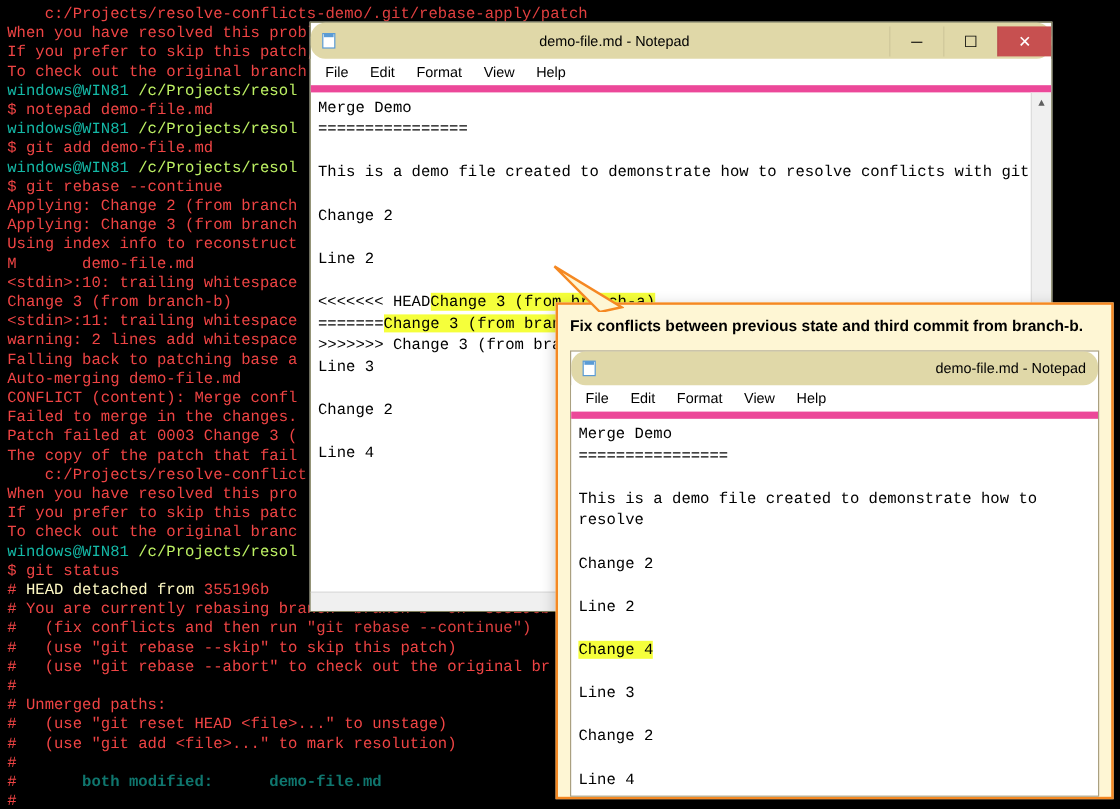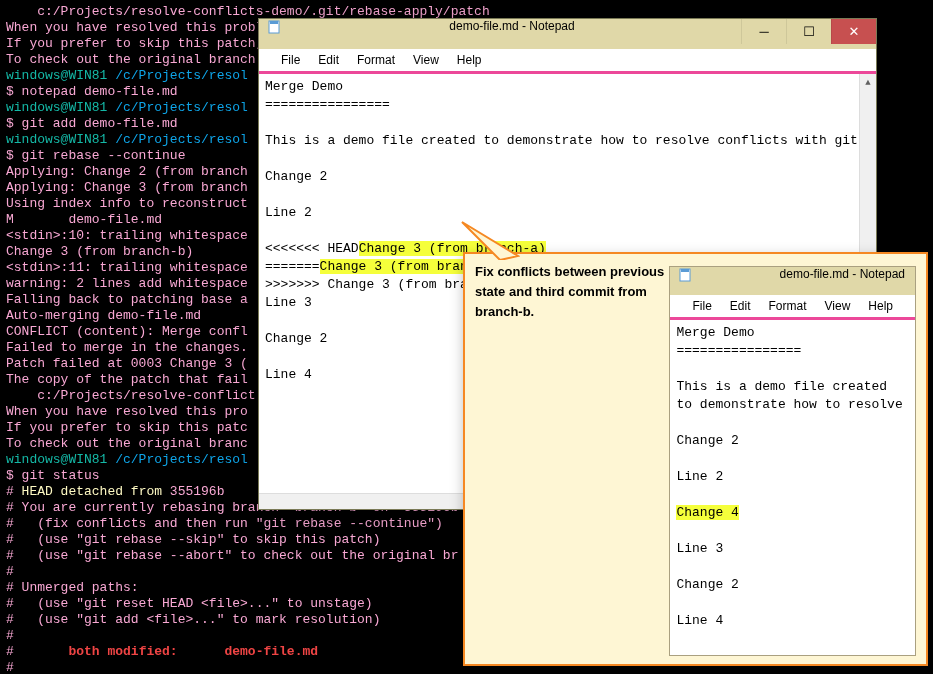--- a/index.html
+++ b/index.html
@@ -16,45 +16,46 @@
     position: absolute;
     top: 0; left: 0;
     width: 100%; height: 100%;
     background: #000;
     color: #c0c0c0;
     padding: 4px 6px;
     white-space: pre;
     line-height: 16px;
   }
   .tline { white-space: pre; }
-  .w { color: #f9a8d4; }
+  .w { color: #ef4444; }
   .g { color: #c0c0c0; }
   .grn { color: #14b8a6; }
-  .yel { color: #0ea5e9; }
-  .red { color: #ef4444; font-weight: bold; }
+  .yel { color: #bef264; }
+  .red { color: #0f766e; font-weight: bold; }
   .dred { color: #fef9c3; }
 
   
   .window {
     position: absolute;
     border: 1px solid #7a7a56;
     background: #fff;
     box-shadow: 0 4px 20px rgba(0,0,0,0.35);
     display: flex;
     flex-direction: column;
   }
   .win1 { top: 18px; left: 258px; width: 619px; height: 492px; }
   .titlebar {
     background: #e0d8a8;
     height: 30px;
     display: flex;
-    align-items: flex-start;
+    align-items: center;
     position: relative;
     font-family: "Segoe UI", sans-serif;
     font-size: 12px;
+    border-radius: 12px;
   }
   .titlebar .icon {
     width: 16px; height: 16px; margin-left: 8px;
     display: inline-flex; align-items: center; justify-content: center;
   }
   .titlebar .title-text {
     flex: 1;
     text-align: center;
     color: #000;
   }
@@ -65,25 +66,25 @@
     font-family: "Segoe UI Symbol", sans-serif;
     font-size: 13px;
     border-left: 1px solid rgba(0,0,0,0.08);
   }
   .win-btn.closebtn {
     background: #c75050;
     color: #fff;
   }
   .menubar {
     background: #fff;
-    border-bottom: 3px solid #ec4899;
+    border-bottom: 6px solid #ec4899;
     display: flex;
     font-family: "Segoe UI", sans-serif;
     font-size: 12px;
-    padding: 2px 14px;
+    padding: 2px 4px;
     gap: 2px;
   }
   .menuitem { padding: 2px 8px; }
   .editarea {
     flex: 1;
     padding: 4px 6px;
     font-family: "Consolas","Courier New",monospace;
     font-size: 13px;
     line-height: 18px;
     color: #000;
@@ -110,21 +111,21 @@
     position: absolute;
     top: 252px; left: 463px;
     width: 465px; height: 414px;
     background: #fef6d4;
     border: 2px solid #f58822;
     box-shadow: 0 4px 12px rgba(0,0,0,0.25);
     font-family: Arial, sans-serif;
     font-size: 13px;
     padding: 8px 10px;
     display: flex;
-    flex-direction: row;
+    flex-direction: column;
   }
   .callout-tail {
     position: absolute;
     top: 220px; left: 460px;
     width: 60px; height: 40px;
     z-index: 5;
   }
   .callout-text { font-weight: bold; margin-bottom: 6px; line-height: 20px; }
   .win2 {
     flex: 1;

